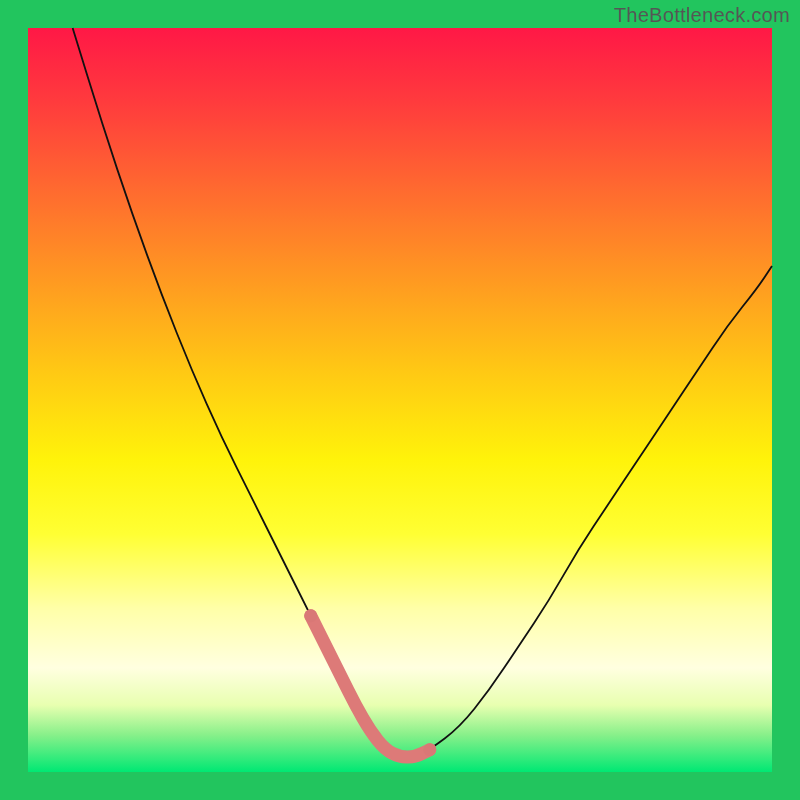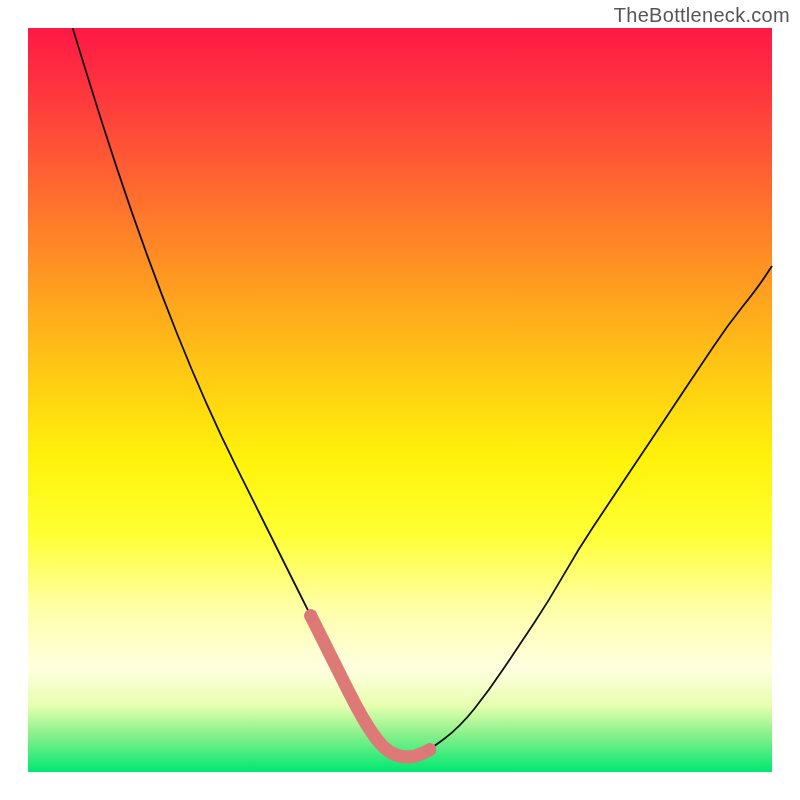--- a/index.html
+++ b/index.html
@@ -8,21 +8,21 @@
     width: 800px;
     height: 800px;
     background: #000;
     font-family: Arial, Helvetica, sans-serif;
     overflow: hidden;
   }
   .frame {
     position: relative;
     width: 800px;
     height: 800px;
-    background: #ffffff;
+    background: #22c55e;
   }
   .watermark {
     position: absolute;
     top: 4px;
     right: 10px;
     color: #555;
     font-size: 20px;
     font-weight: 500;
     letter-spacing: 0.3px;
     z-index: 10;

